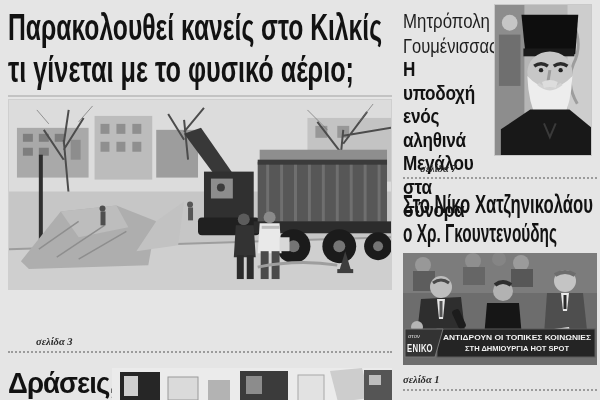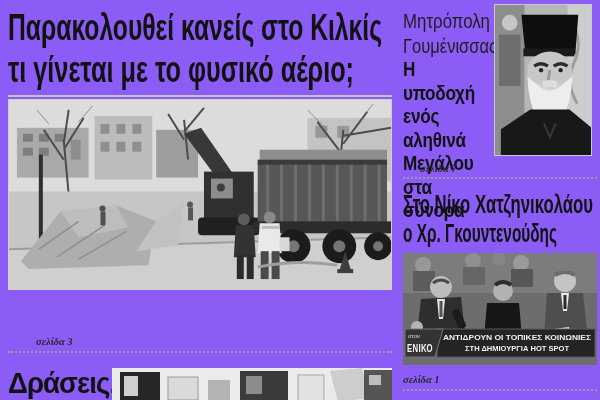--- a/index.html
+++ b/index.html
@@ -1,16 +1,16 @@
 <!DOCTYPE html>
 <html><head>
 <meta charset="utf-8">
 <style>
   html,body{margin:0;padding:0;background:#ffffff;}
-  .page{position:relative;width:600px;height:400px;background:#8b5cf6;overflow:hidden;
+  .page{position:relative;width:600px;height:400px;background:#e5e5e5;overflow:hidden;
         font-family:"Liberation Sans",sans-serif;color:#121212;}
   .abs{position:absolute;}
   svg text{font-family:"Liberation Sans",sans-serif;}
 
   
   #main-headline{left:8px;top:6px;}
   #headline-rule{left:8px;top:95px;width:384px;height:2px;background:#c3c3c3;}
   #main-photo{left:8px;top:99px;width:384px;height:191px;border:1px solid #cfcfcf;box-sizing:border-box;}
   #summary{left:8px;top:295px;width:384px;font-size:12.6px;line-height:16px;color:#1c1c1c;}
   .summary-line{white-space:nowrap;transform:scaleX(0.85);transform-origin:0 0;}

